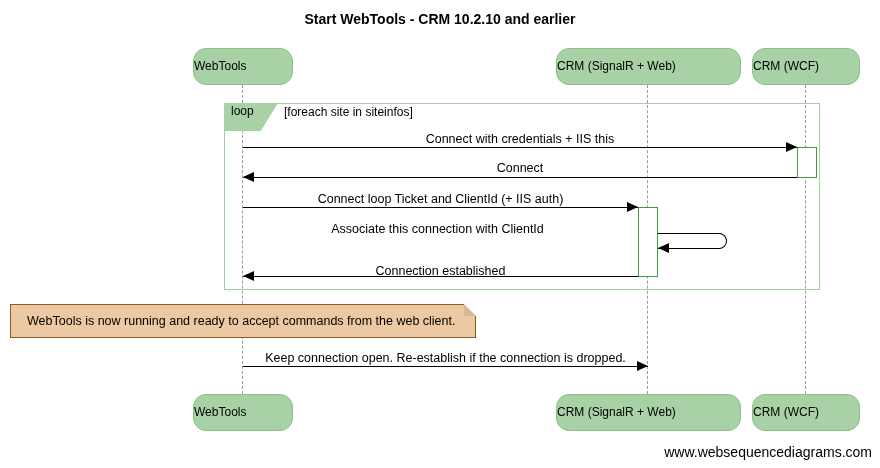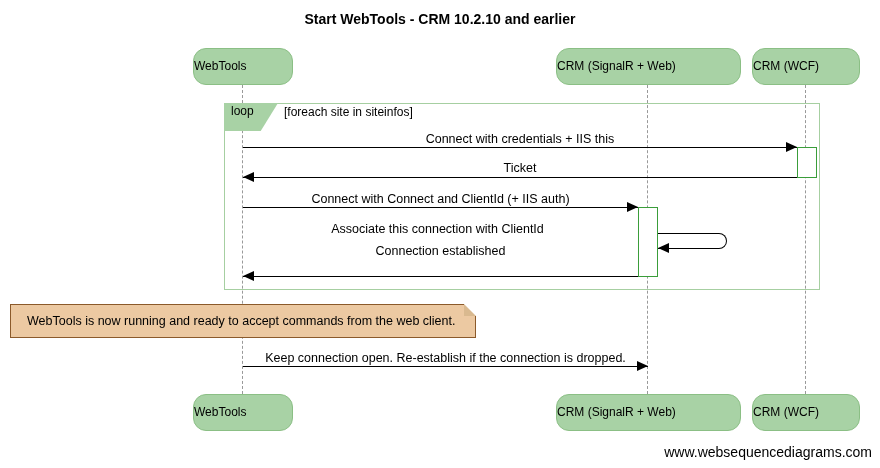--- a/index.html
+++ b/index.html
@@ -155,35 +155,35 @@
   <div class="loop-frame"></div>
   <div class="loop-tab">loop</div>
   <div class="loop-cond">[foreach site in siteinfos]</div>
 
   <div class="msg-label" style="left:243px; top:132px; width:554px;">Connect with credentials + IIS this</div>
   <div class="msg-line" style="left:243px; top:147px; width:554px;"></div>
   <div class="arr right" style="left:786px; top:142px;"></div>
 
   <div class="activation" style="left:797px; top:147px; height:31px;"></div>
 
-  <div class="msg-label" style="left:243px; top:161px; width:554px;">Ticket</div>
+  <div class="msg-label" style="left:243px; top:161px; width:554px;">Connect</div>
   <div class="msg-line" style="left:243px; top:177px; width:554px;"></div>
   <div class="arr left" style="left:243px; top:172px;"></div>
 
-  <div class="msg-label" style="left:243px; top:192px; width:395px;">Connect with Connect and ClientId (+ IIS auth)</div>
+  <div class="msg-label" style="left:243px; top:192px; width:395px;">Connect loop Ticket and ClientId (+ IIS auth)</div>
   <div class="msg-line" style="left:243px; top:207px; width:395px;"></div>
   <div class="arr right" style="left:627px; top:202px;"></div>
 
   <div class="activation" style="left:638px; top:207px; height:70px;"></div>
 
   <div class="msg-label right" style="left:243px; top:222px; width:389px;">Associate this connection with ClientId</div>
   <div class="self-loop"></div>
   <div class="arr left" style="left:658px; top:243px;"></div>
 
-  <div class="msg-label" style="left:243px; top:244px; width:395px;">Connection established</div>
+  <div class="msg-label" style="left:243px; top:264px; width:395px;">Connection established</div>
   <div class="msg-line" style="left:243px; top:276px; width:395px;"></div>
   <div class="arr left" style="left:243px; top:271px;"></div>
 
   <div class="note">
     <span>WebTools is now running and ready to accept commands from the web client.</span>
     <span class="dogear"></span>
   </div>
 
   <div class="msg-label" style="left:243px; top:351px; width:405px;text-align:center;">Keep connection open. Re-establish if the connection is dropped.</div>
   <div class="msg-line" style="left:243px; top:366px; width:405px;"></div>

